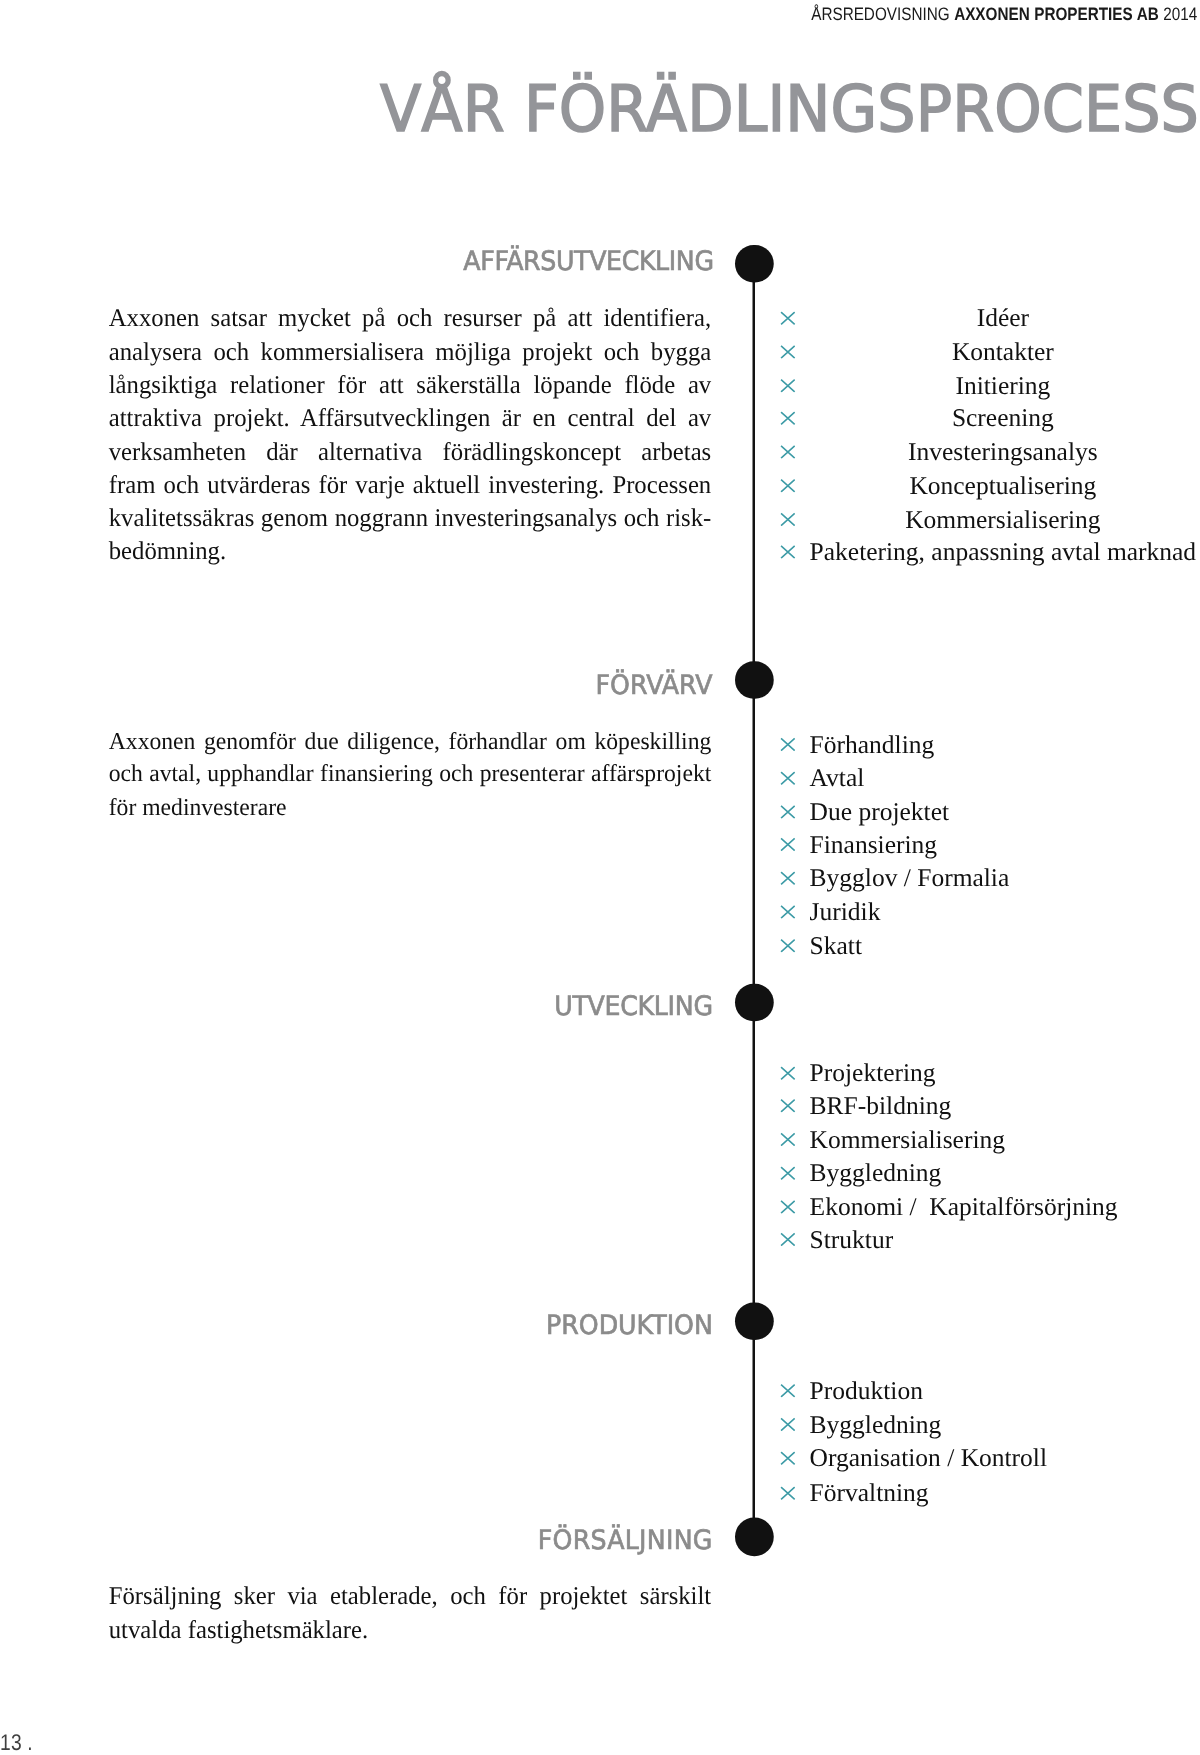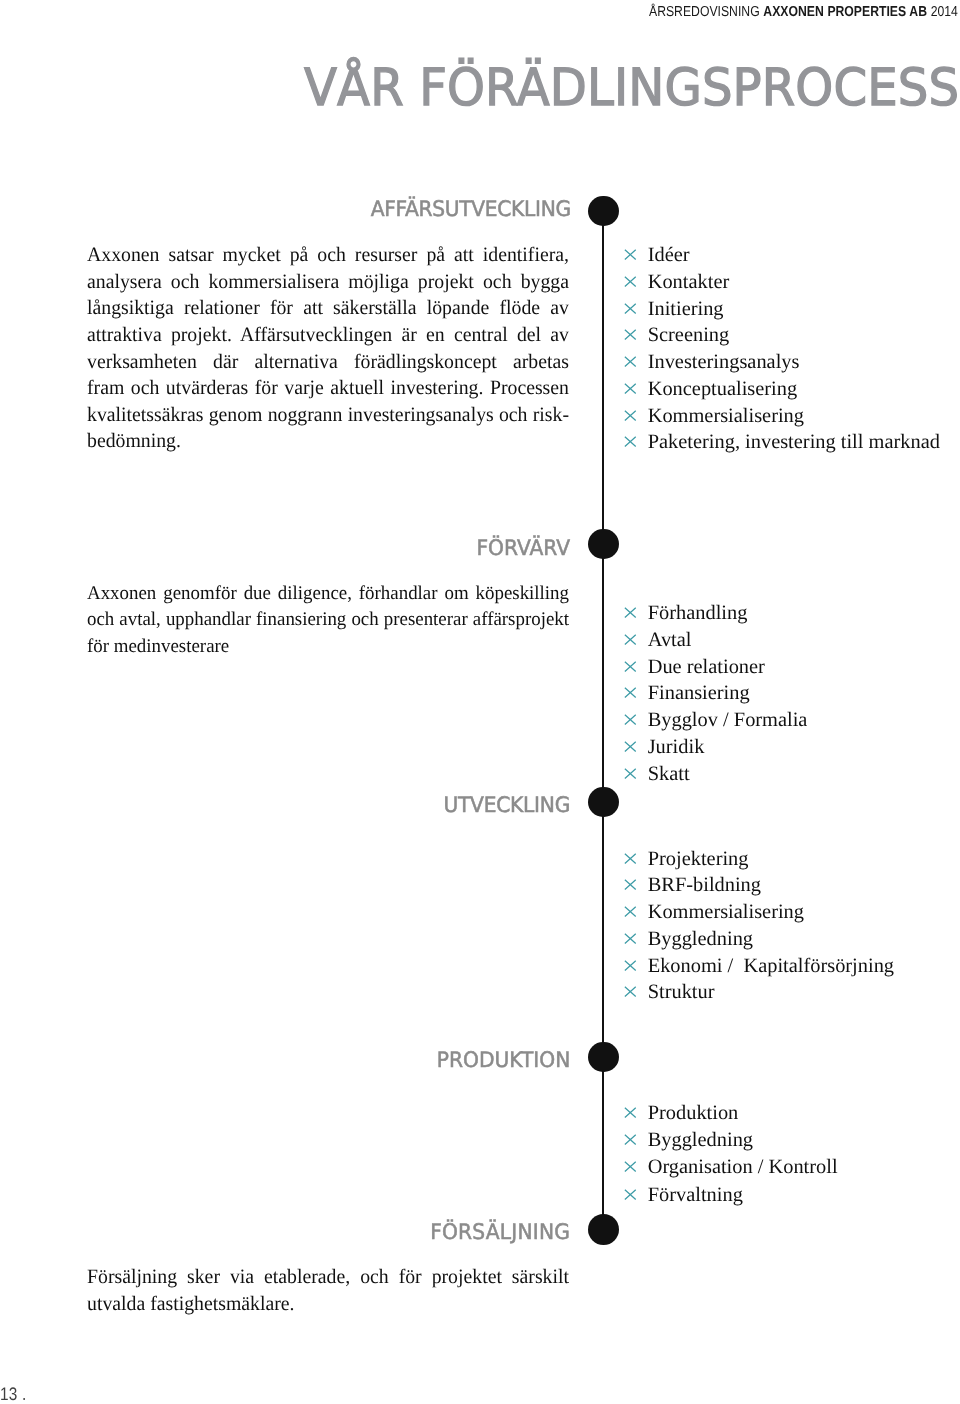--- a/index.html
+++ b/index.html
@@ -79,21 +79,21 @@
     <div class="ln">Axxonen genomför due diligence, förhandlar om köpeskilling</div>
     <div class="ln">och avtal, upphandlar finansiering och presenterar affärsprojekt</div>
     <div class="ln last">för medinvesterare</div>
   </div>
 
   <div class="para" style="top:1264.3px;">
     <div class="ln">Försäljning sker via etablerade, och för projektet särskilt</div>
     <div class="ln last">utvalda fastighetsmäklare.</div>
   </div>
 
-  <ul class="list" style="top:242px;">
+  <ul class="list" style="top:242px;text-align:center;">
       <li><span class="xm"><svg viewBox="0 0 12.6 11.2" xmlns="http://www.w3.org/2000/svg" aria-hidden="true">
             <path d="M0.85 0.75 L11.75 10.45 M11.75 0.75 L0.85 10.45" stroke="#3d9ba6" stroke-width="1.25" fill="none" stroke-linecap="butt"></path>
           </svg></span><span>Idéer</span></li>
       <li><span class="xm"><svg viewBox="0 0 12.6 11.2" xmlns="http://www.w3.org/2000/svg" aria-hidden="true">
             <path d="M0.85 0.75 L11.75 10.45 M11.75 0.75 L0.85 10.45" stroke="#3d9ba6" stroke-width="1.25" fill="none" stroke-linecap="butt"></path>
           </svg></span><span>Kontakter</span></li>
       <li><span class="xm"><svg viewBox="0 0 12.6 11.2" xmlns="http://www.w3.org/2000/svg" aria-hidden="true">
             <path d="M0.85 0.75 L11.75 10.45 M11.75 0.75 L0.85 10.45" stroke="#3d9ba6" stroke-width="1.25" fill="none" stroke-linecap="butt"></path>
           </svg></span><span>Initiering</span></li>
       <li><span class="xm"><svg viewBox="0 0 12.6 11.2" xmlns="http://www.w3.org/2000/svg" aria-hidden="true">
@@ -103,32 +103,32 @@
             <path d="M0.85 0.75 L11.75 10.45 M11.75 0.75 L0.85 10.45" stroke="#3d9ba6" stroke-width="1.25" fill="none" stroke-linecap="butt"></path>
           </svg></span><span>Investeringsanalys</span></li>
       <li><span class="xm"><svg viewBox="0 0 12.6 11.2" xmlns="http://www.w3.org/2000/svg" aria-hidden="true">
             <path d="M0.85 0.75 L11.75 10.45 M11.75 0.75 L0.85 10.45" stroke="#3d9ba6" stroke-width="1.25" fill="none" stroke-linecap="butt"></path>
           </svg></span><span>Konceptualisering</span></li>
       <li><span class="xm"><svg viewBox="0 0 12.6 11.2" xmlns="http://www.w3.org/2000/svg" aria-hidden="true">
             <path d="M0.85 0.75 L11.75 10.45 M11.75 0.75 L0.85 10.45" stroke="#3d9ba6" stroke-width="1.25" fill="none" stroke-linecap="butt"></path>
           </svg></span><span>Kommersialisering</span></li>
       <li><span class="xm"><svg viewBox="0 0 12.6 11.2" xmlns="http://www.w3.org/2000/svg" aria-hidden="true">
             <path d="M0.85 0.75 L11.75 10.45 M11.75 0.75 L0.85 10.45" stroke="#3d9ba6" stroke-width="1.25" fill="none" stroke-linecap="butt"></path>
-          </svg></span><span>Paketering, investering till marknad</span></li>
+          </svg></span><span>Paketering, anpassning avtal marknad</span></li>
     </ul>
-  <ul class="list" style="top:600px;font-family:Liberation Serif, serif;">
+  <ul class="list" style="top:583px;font-family:Liberation Serif, serif;">
       <li><span class="xm"><svg viewBox="0 0 12.6 11.2" xmlns="http://www.w3.org/2000/svg" aria-hidden="true">
             <path d="M0.85 0.75 L11.75 10.45 M11.75 0.75 L0.85 10.45" stroke="#3d9ba6" stroke-width="1.25" fill="none" stroke-linecap="butt"></path>
           </svg></span><span>Förhandling</span></li>
       <li><span class="xm"><svg viewBox="0 0 12.6 11.2" xmlns="http://www.w3.org/2000/svg" aria-hidden="true">
             <path d="M0.85 0.75 L11.75 10.45 M11.75 0.75 L0.85 10.45" stroke="#3d9ba6" stroke-width="1.25" fill="none" stroke-linecap="butt"></path>
           </svg></span><span>Avtal</span></li>
       <li><span class="xm"><svg viewBox="0 0 12.6 11.2" xmlns="http://www.w3.org/2000/svg" aria-hidden="true">
             <path d="M0.85 0.75 L11.75 10.45 M11.75 0.75 L0.85 10.45" stroke="#3d9ba6" stroke-width="1.25" fill="none" stroke-linecap="butt"></path>
-          </svg></span><span>Due relationer</span></li>
+          </svg></span><span>Due projektet</span></li>
       <li><span class="xm"><svg viewBox="0 0 12.6 11.2" xmlns="http://www.w3.org/2000/svg" aria-hidden="true">
             <path d="M0.85 0.75 L11.75 10.45 M11.75 0.75 L0.85 10.45" stroke="#3d9ba6" stroke-width="1.25" fill="none" stroke-linecap="butt"></path>
           </svg></span><span>Finansiering</span></li>
       <li><span class="xm"><svg viewBox="0 0 12.6 11.2" xmlns="http://www.w3.org/2000/svg" aria-hidden="true">
             <path d="M0.85 0.75 L11.75 10.45 M11.75 0.75 L0.85 10.45" stroke="#3d9ba6" stroke-width="1.25" fill="none" stroke-linecap="butt"></path>
           </svg></span><span>Bygglov / Formalia</span></li>
       <li><span class="xm"><svg viewBox="0 0 12.6 11.2" xmlns="http://www.w3.org/2000/svg" aria-hidden="true">
             <path d="M0.85 0.75 L11.75 10.45 M11.75 0.75 L0.85 10.45" stroke="#3d9ba6" stroke-width="1.25" fill="none" stroke-linecap="butt"></path>
           </svg></span><span>Juridik</span></li>
       <li><span class="xm"><svg viewBox="0 0 12.6 11.2" xmlns="http://www.w3.org/2000/svg" aria-hidden="true">

